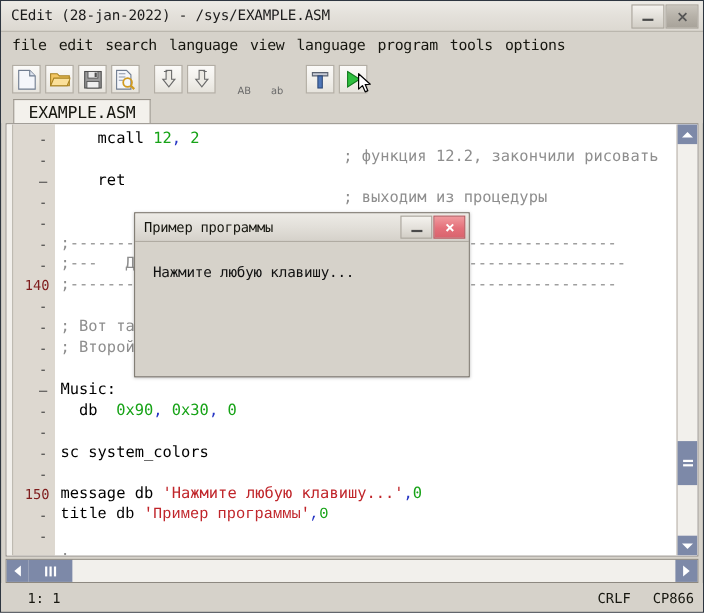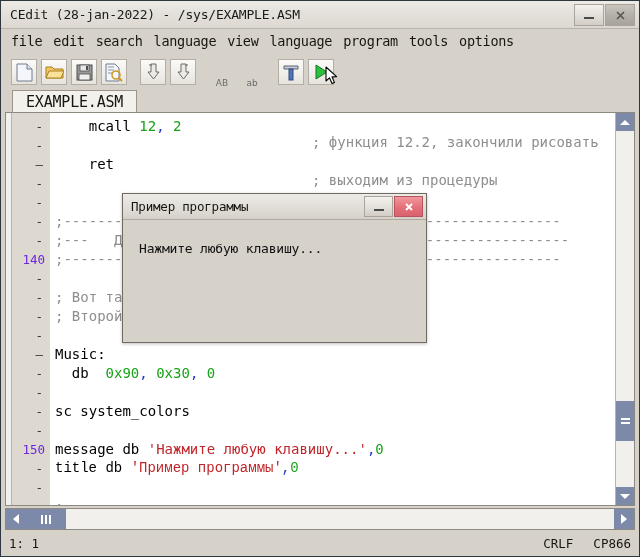--- a/index.html
+++ b/index.html
@@ -100,21 +100,21 @@
     position:relative;
     border-right:1px solid #ddd8d0;
   }
   .gutter .leftbar{
     position:absolute;left:0;top:0;bottom:0;width:5px;background:#f2f0ec;
     border-right:1px solid #b9b4ab;
   }
   .gline{
     position:absolute;right:4px;
     font-family:"DejaVu Sans Mono",monospace;font-size:12.5px;
-    color:#6d28d9;text-align:right;height:19px;line-height:19px;
+    color:#7f1d1d;text-align:right;height:19px;line-height:19px;
     white-space:pre;
   }
   .fold{
     position:absolute;right:6px;height:19px;line-height:19px;
     font-family:"DejaVu Sans Mono",monospace;font-size:12.5px;color:#3a3a3a;
   }
   .code{
     position:relative;flex:1 1 auto;overflow:hidden;background:#ffffff;
   }
   .cline{
@@ -157,21 +157,21 @@
     border:1px solid #8d8880;background:#f2f0ec;box-sizing:border-box;
   }
   .hbtn{width:20px;background:#7d89a8;display:flex;align-items:center;justify-content:center;}
   .hthumb{width:40px;background:#7d89a8;display:flex;align-items:center;justify-content:center;}
   .htrack{flex:1;background:#f2f0ec;}
   .hend{width:20px;background:#7d89a8;display:flex;align-items:center;justify-content:center;}
   
   .statusbar{
     flex:0 0 26px;height:26px;background:#d6d2ca;
     display:flex;align-items:center;position:relative;
-    font-family:"DejaVu Sans Mono",monospace;font-size:12.5px;color:#16160f;
+    font-family:"DejaVu Sans Mono",monospace;font-size:12.5px;color:#16160f;padding-left:16px;
   }
   .st-left{padding-left:8px;}
   .st-right{position:absolute;right:8px;display:flex;gap:20px;}
   
   .dialog{
     position:absolute;left:121px;top:192px;width:305px;height:150px;
     background:#d6d2ca;
     border:1px solid #6f6a62;
     box-shadow:0 1px 3px rgba(0,0,0,0.25);
     box-sizing:border-box;

